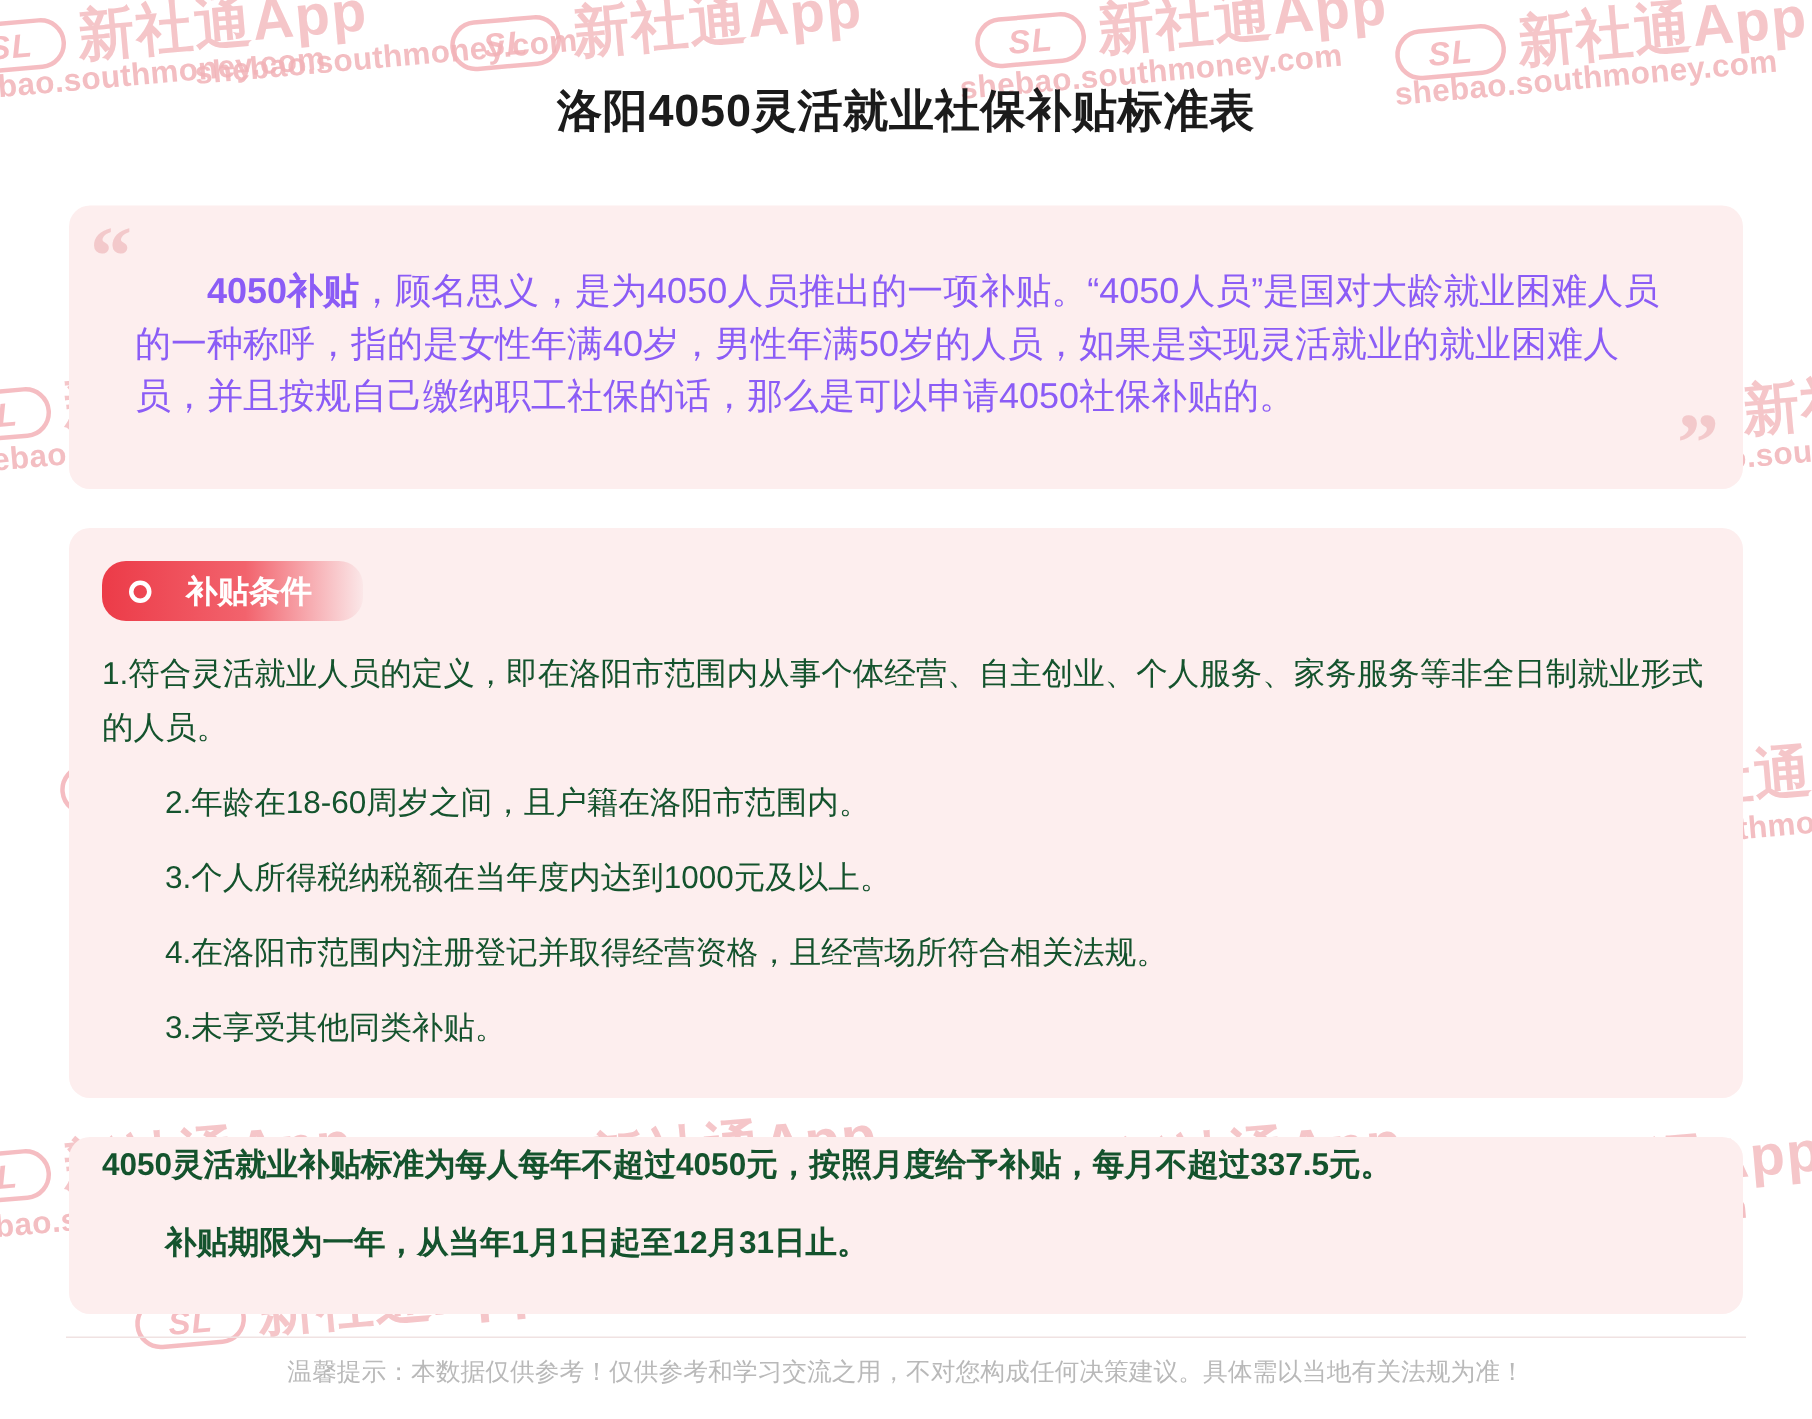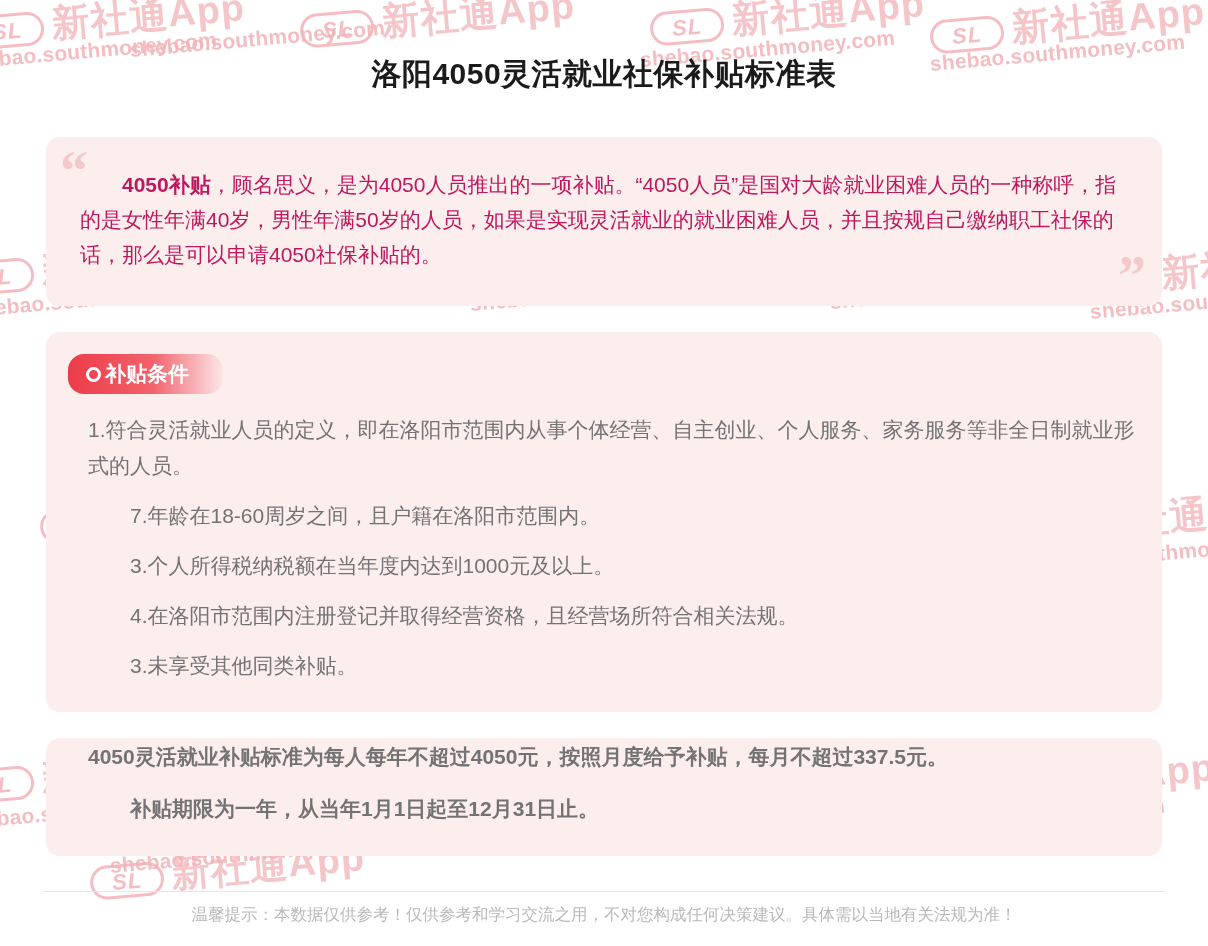--- a/index.html
+++ b/index.html
@@ -100,37 +100,37 @@
     font-size: 56px;
     color: #f3c9cb;
     font-family: "Liberation Serif", serif;
     font-weight: bold;
     line-height: 1;
   }
   .quote-open { left: 14px; top: 6px; }
   .quote-close { right: 16px; bottom: 2px; }
 
   .intro-text {
-    font-size: 21px;
+    font-size: 24px;
     line-height: 35px;
-    color: #be185d;
+    color: #8b5cf6;
     text-indent: 2em;
-    margin: 0;
+    margin: 10px;
   }
   .intro-text b { font-weight: bold; }
 
   .section-card {
     margin: 0 6px;
     padding: 0 0 28px 0;
   }
 
   .section-head {
     display: inline-flex;
     align-items: center;
-    gap: 4px;
+    gap: 23px;
     background: linear-gradient(90deg, #ec3b48 0%, #f2636d 55%, #fbe7e8 100%);
     color: #ffffff;
     font-size: 21px;
     font-weight: bold;
     border-radius: 16px;
     padding: 6px 34px 6px 18px;
     margin: 22px 0 18px 22px;
     text-align: center;
   }
   .dot-icon {
@@ -138,22 +138,22 @@
     height: 15px;
     border-radius: 50%;
     border: 3px solid #ffffff;
     box-sizing: border-box;
     display: inline-block;
   }
 
   .para {
     font-size: 21px;
     line-height: 36px;
-    color: #737373;
-    margin: 0 24px 0 42px;
+    color: #14532d;
+    margin: 0 24px 0 22px;
   }
   .para.indent { text-indent: 2em; margin-top: 14px; }
   .para.first { margin-top: 0; }
 
   .standard-card .para { line-height: 38px; font-weight: bold; }
 
   .footer-note {
     position: absolute;
     left: 0;
     right: 0;
@@ -230,21 +230,21 @@
     <span class="quote-close">”</span>
     <p class="intro-text"><b>4050补贴</b><span>，顾名思义，是为4050人员推出的一项补贴。“4050人员”是国对大龄就业困难人员的一种称呼，指的是女性年满40岁，男性年满50岁的人员，如果是实现灵活就业的就业困难人员，并且按规自己缴纳职工社保的话，那么是可以申请4050社保补贴的。</span></p>
   </div>
 
   <div class="card section-card conditions-card">
     <div class="section-head">
       <span class="dot-icon"></span>
       <span>补贴条件</span>
     </div>
     <p class="para first">1.符合灵活就业人员的定义，即在洛阳市范围内从事个体经营、自主创业、个人服务、家务服务等非全日制就业形式的人员。</p>
-    <p class="para indent">7.年龄在18-60周岁之间，且户籍在洛阳市范围内。</p>
+    <p class="para indent">2.年龄在18-60周岁之间，且户籍在洛阳市范围内。</p>
     <p class="para indent">3.个人所得税纳税额在当年度内达到1000元及以上。</p>
     <p class="para indent">4.在洛阳市范围内注册登记并取得经营资格，且经营场所符合相关法规。</p>
     <p class="para indent">3.未享受其他同类补贴。</p>
   </div>
 
   <div class="card section-card standard-card">
     <p class="para first">4050灵活就业补贴标准为每人每年不超过4050元，按照月度给予补贴，每月不超过337.5元。</p>
     <p class="para indent">补贴期限为一年，从当年1月1日起至12月31日止。</p>
   </div>
 

